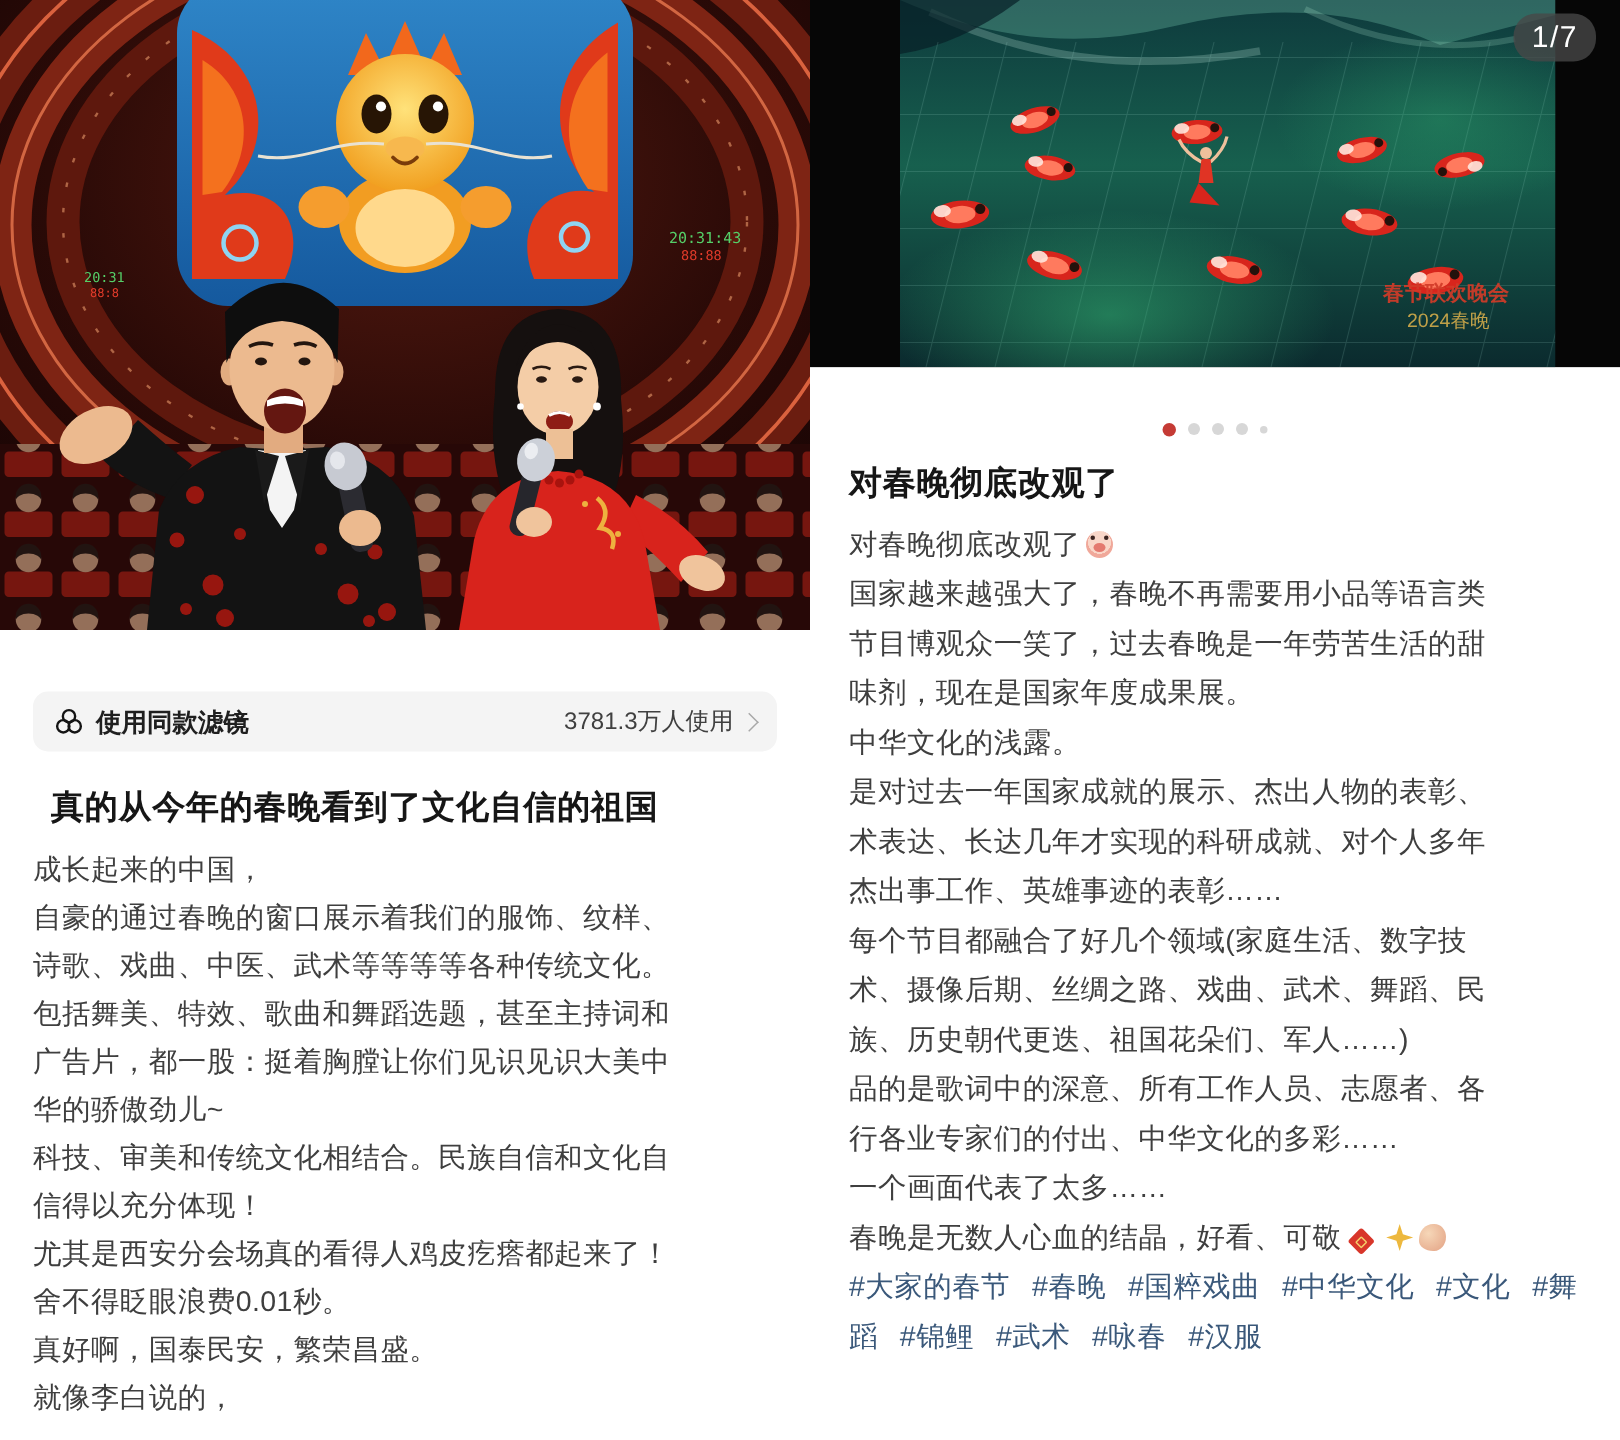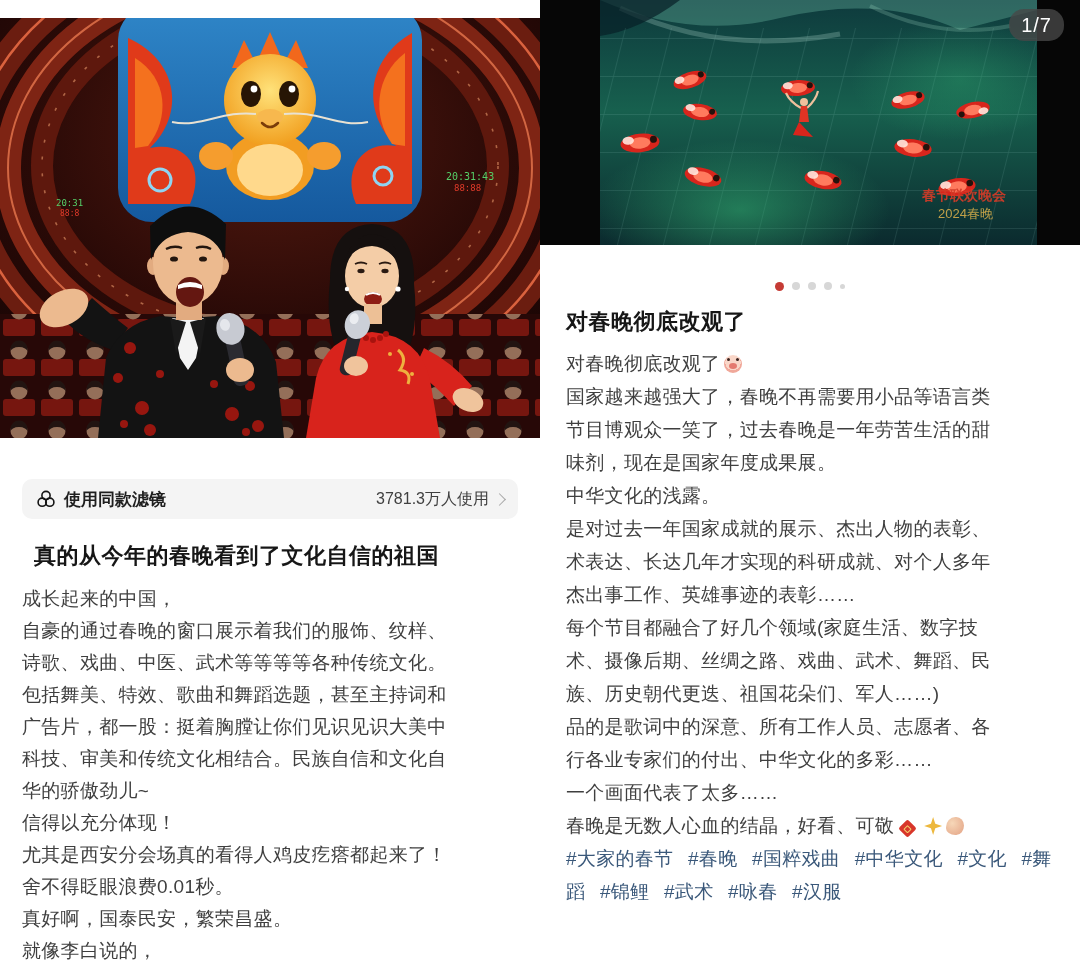--- a/index.html
+++ b/index.html
@@ -51,21 +51,21 @@
   .emo.clap{background:radial-gradient(circle at 35% 35%,#f6d7b8,#e3a284);
             border-radius:55% 45% 45% 55%/60% 50% 55% 40%;}
 </style>
 </head>
 <body>
 
 <div class="page">
 
   <div class="col col-left">
 
-    <div class="photo" style="height:444px;margin-top:18px;">
+    <div class="photo" style="height:444px;">
       <svg viewBox="0 0 540 420" width="540" height="420">
         <defs>
           <radialGradient id="lbg" cx="50%" cy="28%" r="80%">
             <stop offset="0" stop-color="#561a10"></stop>
               <stop offset="0.55" stop-color="#2a0a07"></stop>
               <stop offset="1" stop-color="#150404"></stop>
           </radialGradient>
           <linearGradient id="scr" x1="0" y1="0" x2="0" y2="1">
             <stop offset="0" stop-color="#2f86c8"></stop>
               <stop offset="1" stop-color="#15599e"></stop>
@@ -229,23 +229,23 @@
         <div class="line"><span>成长起来的中国，</span></div>
 
         <div class="line"><span>自豪的通过春晚的窗口展示着我们的服饰、纹样、</span></div>
 
         <div class="line"><span>诗歌、戏曲、中医、武术等等等等各种传统文化。</span></div>
 
         <div class="line"><span>包括舞美、特效、歌曲和舞蹈选题，甚至主持词和</span></div>
 
         <div class="line"><span>广告片，都一股：挺着胸膛让你们见识见识大美中</span></div>
 
+        <div class="line"><span>华的骄傲劲儿~</span></div>
+
         <div class="line"><span>科技、审美和传统文化相结合。民族自信和文化自</span></div>
-
-        <div class="line"><span>华的骄傲劲儿~</span></div>
 
         <div class="line"><span>信得以充分体现！</span></div>
 
         <div class="line"><span>尤其是西安分会场真的看得人鸡皮疙瘩都起来了！</span></div>
 
         <div class="line"><span>舍不得眨眼浪费0.01秒。</span></div>
 
         <div class="line"><span>真好啊，国泰民安，繁荣昌盛。</span></div>
 
         <div class="line"><span>就像李白说的，</span></div>

